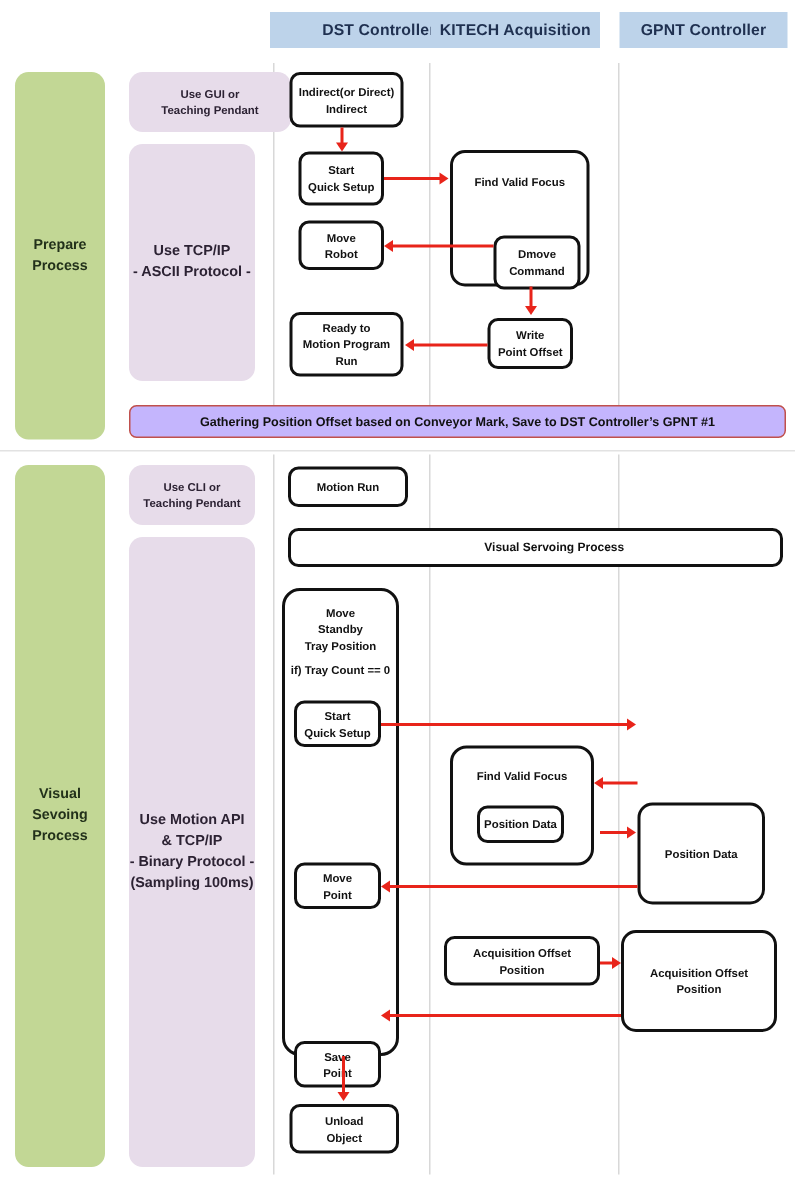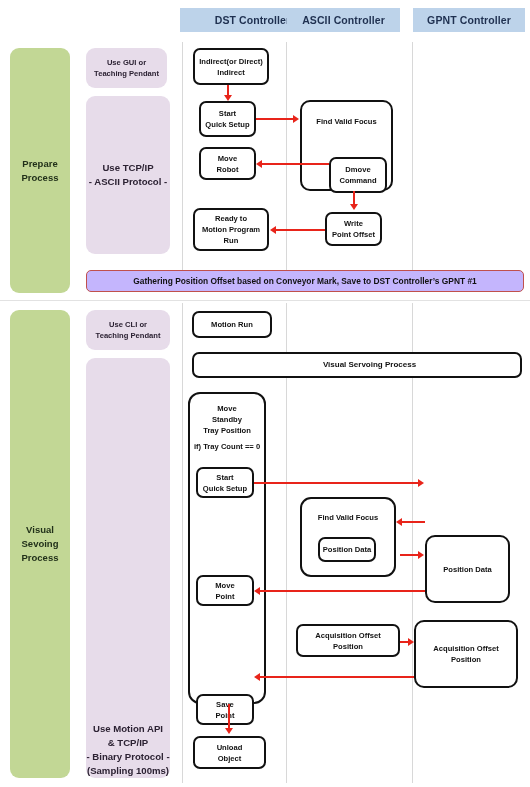--- a/index.html
+++ b/index.html
@@ -108,42 +108,42 @@
 </style>
 </head>
 <body>
 
 <div id="page">
 
   <div class="abs ctab" style="left:180px;top:8px;width:145px;height:24px;">
     <span>DST Controller</span>
   </div>
   <div class="abs ctab" style="left:287px;top:8px;width:113px;height:24px;">
-    <span>ASCII Controller</span>
+    <span>KITECH Acquisition</span>
   </div>
   <div class="abs ctab" style="left:413px;top:8px;width:112px;height:24px;">
     <span>GPNT Controller</span>
   </div>
 
   <div class="lane-sep" style="left:182px;top:42px;height:243px;"></div>
   <div class="lane-sep" style="left:286px;top:42px;height:243px;"></div>
   <div class="lane-sep" style="left:412px;top:42px;height:243px;"></div>
   <div class="lane-sep" style="left:182px;top:303px;height:480px;"></div>
   <div class="lane-sep" style="left:286px;top:303px;height:480px;"></div>
   <div class="lane-sep" style="left:412px;top:303px;height:480px;"></div>
   <div class="sec-sep" style="left:0px;top:300px;width:530px;"></div>
 
   <div class="abs phase-green" style="left:10px;top:48px;width:60px;height:245px;">
     <div>
       <span class="stack">Prepare</span>
       <span class="stack">Process</span>
     </div>
   </div>
 
-  <div class="abs phase-purple purple-sm" style="left:86px;top:48px;width:81px;height:40px;">
+  <div class="abs phase-purple purple-sm" style="left:86px;top:48px;width:108px;height:40px;">
     <div>
       <span class="stack">Use GUI or</span>
       <span class="stack">Teaching Pendant</span>
     </div>
   </div>
 
   <div class="abs phase-purple purple-lg" style="left:86px;top:96px;width:84px;height:158px;">
     <div>
       <span class="stack">Use TCP/IP</span>
       <span class="stack">- ASCII Protocol -</span>
@@ -223,21 +223,21 @@
     </div>
   </div>
 
   <div class="abs phase-purple purple-sm" style="left:86px;top:310px;width:84px;height:40px;">
     <div>
       <span class="stack">Use CLI or</span>
       <span class="stack">Teaching Pendant</span>
     </div>
   </div>
 
-  <div class="abs phase-purple purple-lg" style="left:86px;top:358px;width:84px;height:420px;align-items:flex-end;">
+  <div class="abs phase-purple purple-lg" style="left:86px;top:358px;width:84px;height:420px;">
     <div>
       <span class="stack">Use Motion API</span>
       <span class="stack">&amp; TCP/IP</span>
       <span class="stack">- Binary Protocol -</span>
       <span class="stack">(Sampling 100ms)</span>
     </div>
   </div>
 
   <div class="abs node" style="left:192px;top:311px;width:80px;height:27px;">
     <span>Motion Run</span>

